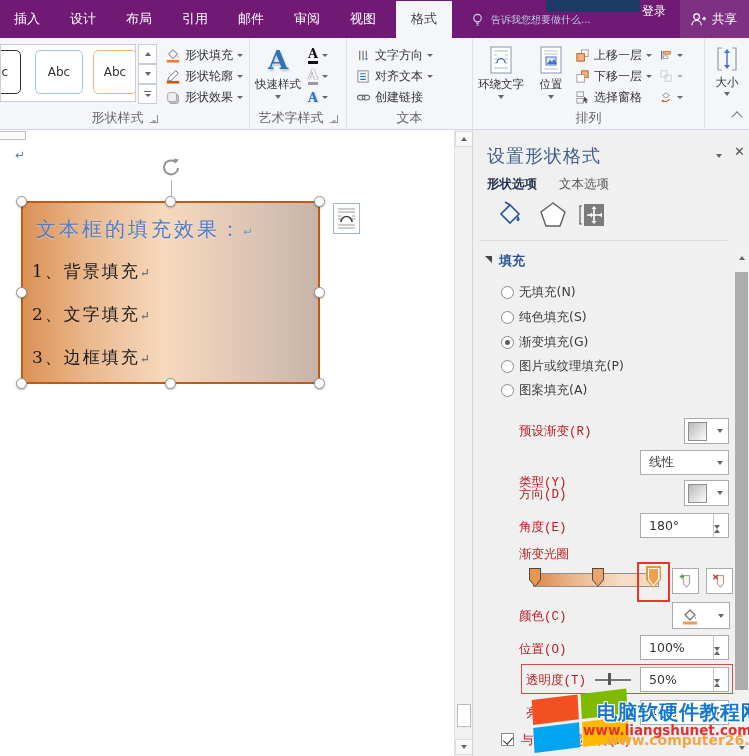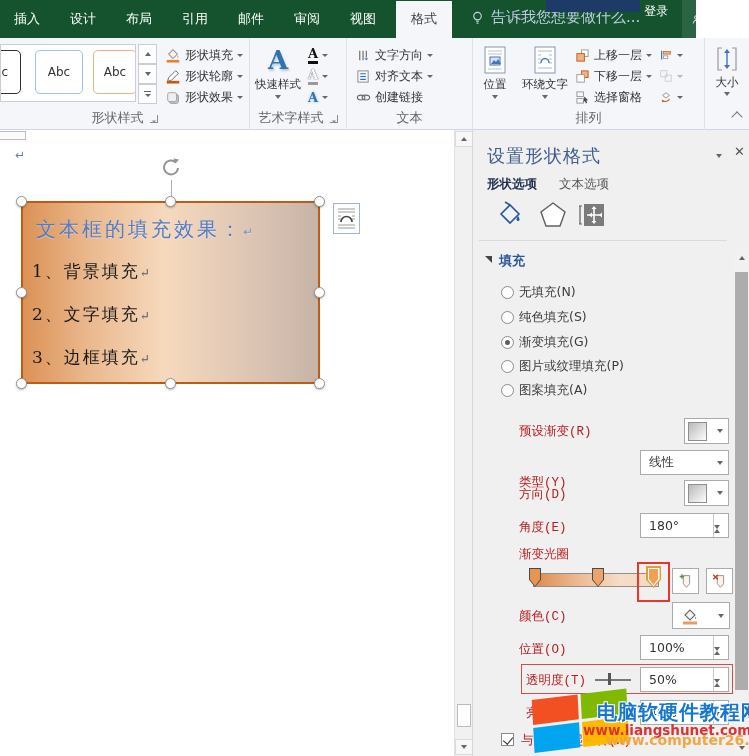--- a/index.html
+++ b/index.html
@@ -1,26 +1,26 @@
 <!DOCTYPE html>
 <html><head>
 <meta charset="utf-8">
 <style>
   * { margin:0; padding:0; box-sizing:border-box; }
   html,body { width:749px; height:756px; overflow:hidden; font-family:"DejaVu Sans","Liberation Sans",sans-serif; background:#fff; }
   .app { position:relative; width:749px; height:756px; }
   .abs { position:absolute; }
 
   
-  .tabbar { position:absolute; left:0; top:0; width:696px; height:38px; background:#14532d; display:flex; align-items:flex-end; }
+  .tabbar { position:absolute; left:0; top:0; width:749px; height:38px; background:#701a75; display:flex; align-items:flex-end; }
   .ctx-strip { position:absolute; left:546px; top:0; width:94px; height:12px; background:#1e3a66; }
   .tab { color:#fff; font-size:13px; padding:0 4px 10px 4px; margin-left:22px; white-space:nowrap; cursor:default; }
   .tab.first { margin-left:10px; }
   .tab.active { background:#f4f6fa; color:#444; padding:9px 15px 10px 15px; margin-left:16px; }
-  .tellme { display:flex; align-items:center; gap:6px; color:#bccbe4; font-size:15px; padding:0 4px 11px 4px; margin-left:14px; white-space:nowrap; }
+  .tellme { display:flex; align-items:center; gap:6px; color:#bccbe4; font-size:10px; padding:0 4px 11px 4px; margin-left:14px; white-space:nowrap; }
   .signin { color:#fff; font-size:12px; margin-left:auto; padding-bottom:18px; white-space:nowrap; }
   .share { display:flex; align-items:center; gap:5px; color:#fff; font-size:12.5px; background:rgba(255,255,255,0.10); height:38px; padding:0 12px 0 10px; margin-left:14px; }
 
   
   .ribbon { position:absolute; left:0; top:38px; width:749px; height:92px; background:#f4f6fa; border-bottom:1px solid #cfd6e4; }
   .rgroups { display:flex; height:92px; }
   .rgroup { position:relative; height:92px; border-right:1px solid #dde1ea; padding-top:5px; }
   .rgroup:last-child { border-right:none; }
   .rcontent { display:flex; height:66px; }
   .rlabel { position:absolute; left:0; right:0; bottom:3px; text-align:center; font-size:13px; color:#666; }
@@ -241,37 +241,37 @@
                 </svg>
               <span>创建链接</span>
             </div>
           </div>
         </div>
         <div class="rlabel"><span>文本</span></div>
       </div>
 
       <div class="rgroup" style="width:232px;">
         <div class="rcontent">
+          <div class="bigbtn" style="width:56px;">
+            <svg width="26" height="30" viewBox="0 0 26 30">
+                <rect x="3" y="2" width="20" height="26" fill="#fff" stroke="#8496b0"></rect>
+                <path d="M6 6h14M6 10h3M17 10h3M6 14h3M17 14h3M6 18h3M17 18h3M6 23h14" stroke="#b0b9c9"></path>
+                <path d="M9 18a4 4.5 0 0 1 8 0" fill="none" stroke="#4472c4" stroke-width="1.4"></path>
+              </svg>
+            <span class="blabel">环绕文字</span>
+            <span class="caret" style="margin-top:3px;"></span>
+          </div>
           <div class="bigbtn" style="width:44px;">
             <svg width="26" height="30" viewBox="0 0 26 30">
                 <rect x="3" y="2" width="20" height="26" fill="#fff" stroke="#8496b0"></rect>
                 <path d="M6 6h14M6 9h14M6 24h14" stroke="#b9c4d6"></path>
                 <rect x="8" y="12" width="10" height="8" fill="#dce6f2" stroke="#4472c4"></rect>
                 <path d="M9 19l3-4 2 2 2-3 3 5z" fill="#4472c4"></path>
               </svg>
             <span class="blabel">位置</span>
-            <span class="caret" style="margin-top:3px;"></span>
-          </div>
-          <div class="bigbtn" style="width:56px;">
-            <svg width="26" height="30" viewBox="0 0 26 30">
-                <rect x="3" y="2" width="20" height="26" fill="#fff" stroke="#8496b0"></rect>
-                <path d="M6 6h14M6 10h3M17 10h3M6 14h3M17 14h3M6 18h3M17 18h3M6 23h14" stroke="#b0b9c9"></path>
-                <path d="M9 18a4 4.5 0 0 1 8 0" fill="none" stroke="#4472c4" stroke-width="1.4"></path>
-              </svg>
-            <span class="blabel">环绕文字</span>
             <span class="caret" style="margin-top:3px;"></span>
           </div>
           <div class="smallrowcol" style="padding-left:2px;">
             <div class="srow">
               <svg width="15" height="15" viewBox="0 0 16 16">
                   <rect x="7" y="2" width="7" height="7" fill="#fff" stroke="#9a9a9a"></rect>
                   <rect x="2" y="6" width="8" height="8" fill="#f4b183" stroke="#c55a11"></rect>
                 </svg>
               <span>上移一层</span>
                 <span class="caret-sm"></span>

